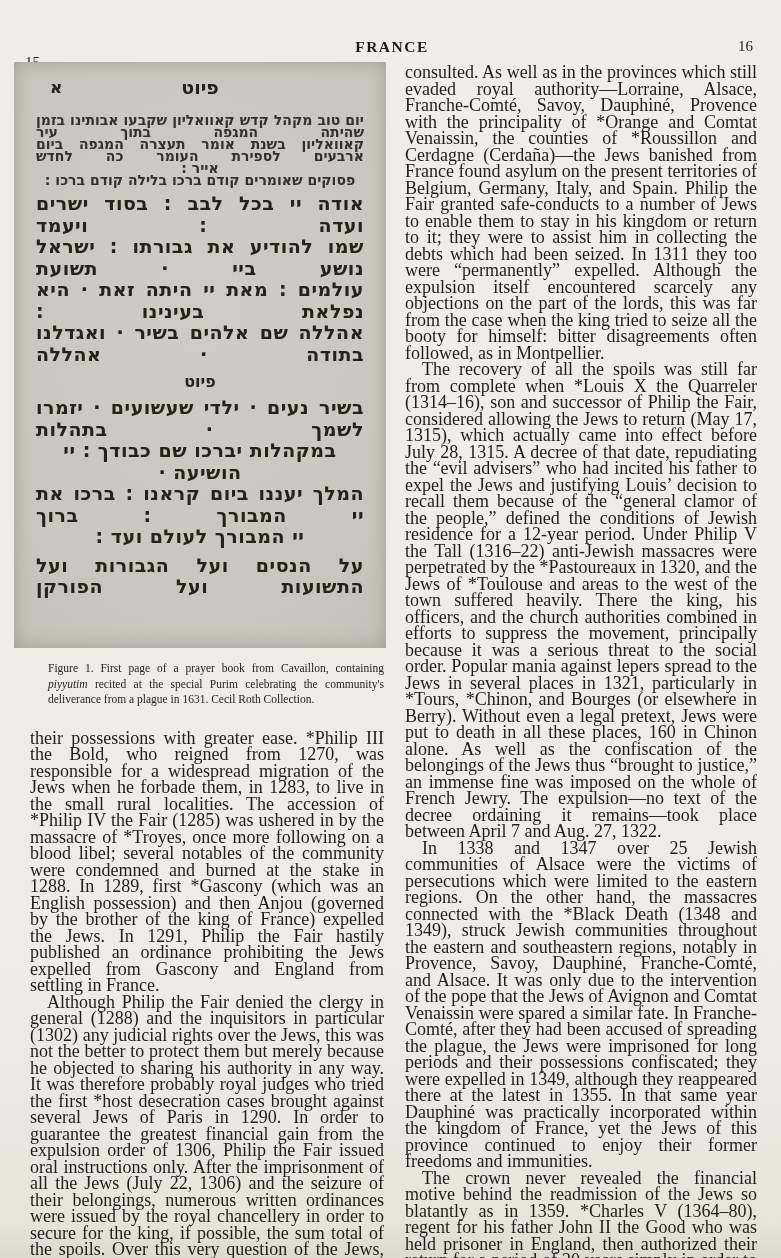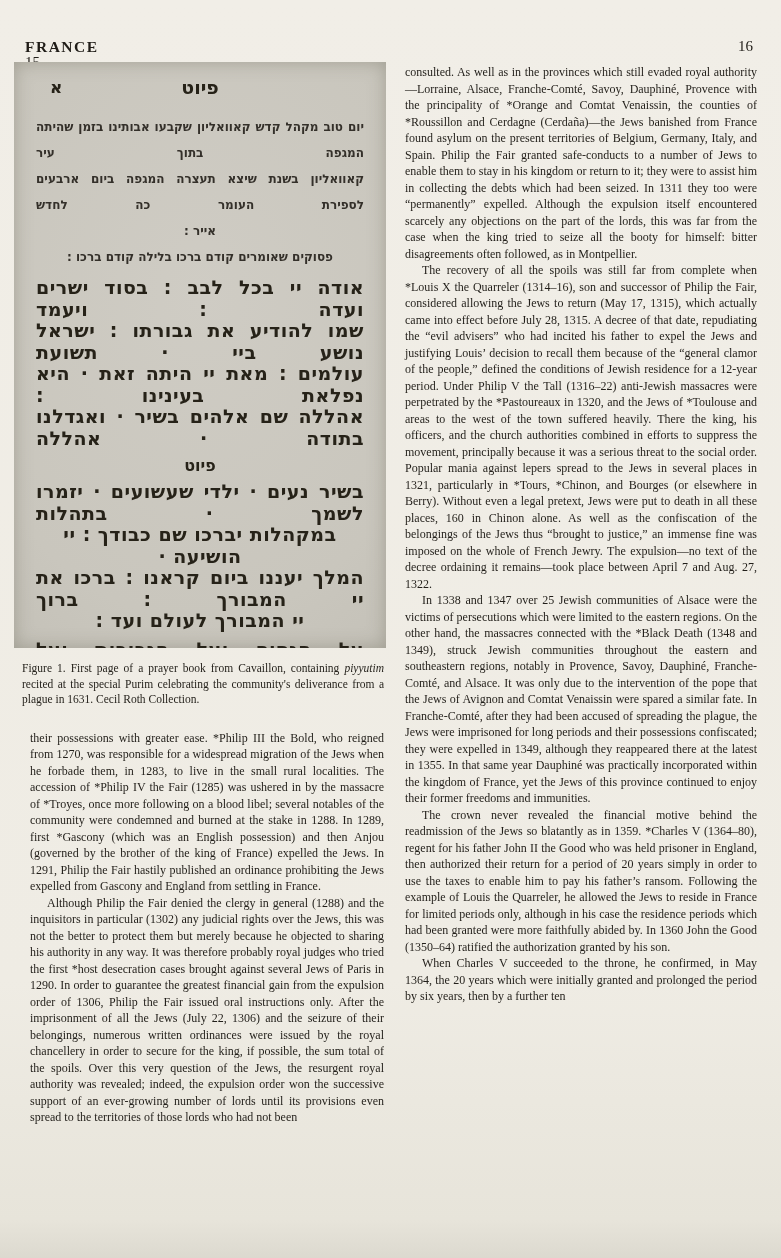--- a/index.html
+++ b/index.html
@@ -17,21 +17,21 @@
       linear-gradient(180deg, #f1eee7 0%, #efece4 78%, #e7e4da 97%, #dcd9cf 100%);
   }
   
   .running-head{
     position:absolute;top:38px;left:25px;right:22px;height:22px;
     font-size:15px;
   }
   .pageno-left{position:absolute;left:0;top:16px;}
   .pageno-right{position:absolute;right:6px;top:0;margin-left:9px;}
   .head-title{
-    position:absolute;left:0;right:0;top:0;
+    position:absolute;left:0;right:0;top:0;text-align:center;
     font-weight:bold;letter-spacing:1.5px;font-size:15.5px;
   }
   
   .columns{position:absolute;top:62px;left:14px;right:12px;display:flex;}
   .col-left{width:372px;margin-right:19px;}
   .col-right{width:352px;padding-top:2px;}
   
   .fig{
     width:372px;height:586px;box-sizing:border-box;
     background:
@@ -45,40 +45,40 @@
   }
   .fig-header{position:relative;height:26px;margin-bottom:12px;}
   .fig-header .h-title{
     position:absolute;left:0;right:0;text-align:center;
     font-weight:bold;font-size:19px;
   }
   .fig-header .h-sig{
     position:absolute;left:14px;top:1px;font-weight:bold;font-size:17px;
   }
   .h-line{direction:rtl;}
-  .h-small{font-size:12px;line-height:26px;font-weight:bold;color:#34302a;
+  .h-small{font-size:14px;line-height:12px;font-weight:bold;color:#34302a;
            text-align:justify;text-align-last:justify;}
   .h-big{font-size:19px;line-height:21.5px;font-weight:bold;letter-spacing:.5px;
          text-align:justify;text-align-last:justify;}
   .h-center{text-align:center;text-align-last:center;}
   .h-head{font-weight:bold;font-size:16px;text-align:center;text-align-last:center;
           line-height:22px;margin:6px 0 4px 0;}
   .h-gap{margin-top:7px;}
   
   .caption{
-    margin:13px 2px 0 8px;
+    margin:13px 2px 0 34px;
     font-size:11.5px;line-height:15.5px;text-align:justify;
     color:#26231d;
   }
   .caption i{font-style:italic;}
   
   .bodytext{margin:22px 2px 0 16px;}
   .col-right .bodytext{margin:0;}
   .body-para{
-    margin:0;font-size:12px;line-height:16.5px;text-align:justify;
+    margin:0;font-size:18px;line-height:16.5px;text-align:justify;
     color:#211e19;
   }
   .body-para.indent{text-indent:17px;}
 </style>
 </head>
 <body>
 
 <div class="page">
 
   <div class="running-head">
@@ -92,21 +92,21 @@
     <div class="col-left">
 
       <div class="fig">
         <div class="fig-header">
           <span class="h-sig">א</span>
           <span class="h-title">פיוט</span>
         </div>
         <div>
 
         <div class="h-line h-small">יום טוב מקהל קדש קאוואליון שקבעו אבותינו בזמן שהיתה המגפה בתוך עיר</div>
-            <div class="h-line h-small">קאוואליון בשנת שיצא תעצרה המגפה ביום ארבעים לספירת העומר כה לחדש</div>
+            <div class="h-line h-small">קאוואליון בשנת אומר תעצרה המגפה ביום ארבעים לספירת העומר כה לחדש</div>
             <div class="h-line h-small h-center">אייר :</div>
             <div class="h-line h-small h-center">פסוקים שאומרים קודם ברכו בלילה קודם ברכו :</div>
             <div class="h-line h-big h-gap">אודה יי בכל לבב : בסוד ישרים ועדה : ויעמד</div>
             <div class="h-line h-big">שמו להודיע את גבורתו : ישראל נושע ביי · תשועת</div>
             <div class="h-line h-big">עולמים : מאת יי היתה זאת · היא נפלאת בעינינו :</div>
             <div class="h-line h-big">אהללה שם אלהים בשיר · ואגדלנו בתודה · אהללה</div>
             <div class="h-line h-head">פיוט</div>
             <div class="h-line h-big">בשיר נעים · ילדי שעשועים · יזמרו לשמך · בתהלות</div>
             <div class="h-line h-big h-center">במקהלות יברכו שם כבודך : יי הושיעה ·</div>
             <div class="h-line h-big">המלך יעננו ביום קראנו : ברכו את יי המבורך : ברוך</div>

